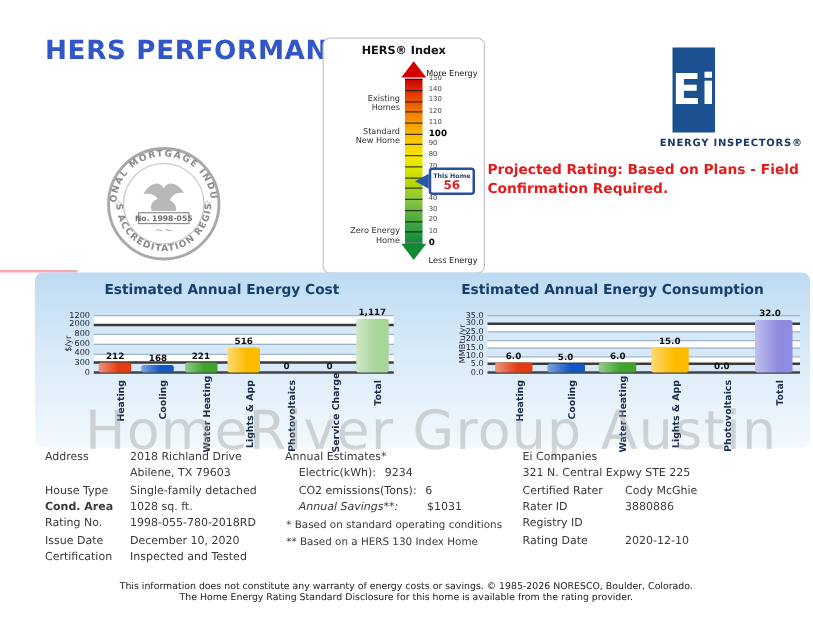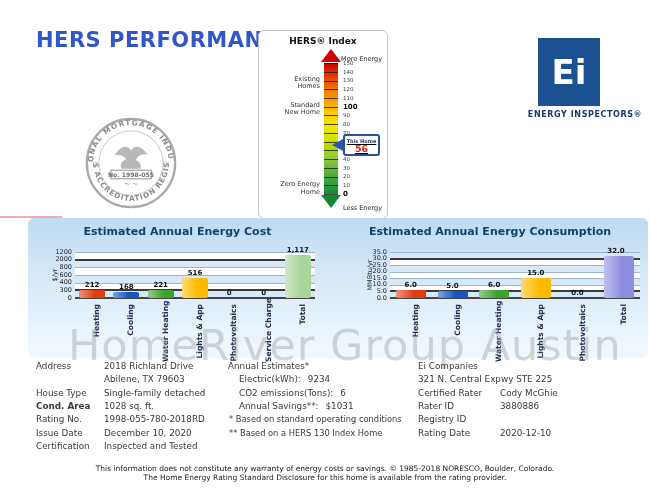--- a/index.html
+++ b/index.html
@@ -4,21 +4,21 @@
 <style>
   html,body{margin:0;padding:0;background:#fff;}
   .page{position:relative;width:650px;height:504px;background:#ffffff;overflow:hidden;
         font-family:"DejaVu Sans","Liberation Sans",sans-serif;}
   .abs{position:absolute;}
 
   
   .page-title{left:36px;top:28px;font-size:21px;font-weight:bold;color:#3056c8;letter-spacing:.5px;}
   .cert-title{left:390px;top:34px;font-size:21px;font-weight:bold;color:#3056c8;line-height:26px;}
   .projected{left:390px;top:128px;width:258px;font-size:11px;font-weight:bold;color:#e31b1b;line-height:15px;}
-  .ei-logo{left:538px;top:38px;width:62px;height:68px;background:#1b5091;color:#fff;
+  .ei-logo{left:538px;top:38px;width:34px;height:68px;background:#1b5091;color:#fff;
            display:flex;align-items:center;justify-content:center;font-size:34px;font-weight:bold;}
   .ei-caption{left:518px;top:110px;width:134px;text-align:center;font-size:8px;font-weight:bold;
               color:#1b3a68;letter-spacing:.6px;}
 
   
   .gauge{left:258px;top:30px;width:128px;height:187px;background:#fff;border:1px solid #c5c5c5;border-radius:6px;}
   .gauge-title{position:absolute;left:0;top:5px;width:100%;text-align:center;font-size:9px;font-weight:bold;color:#111;}
   .gauge-more{position:absolute;right:5px;top:24px;font-size:6.5px;color:#222;}
   .gauge-less{position:absolute;right:5px;bottom:6px;font-size:6.5px;color:#222;}
   .gauge-bar{position:absolute;left:65px;top:32px;width:14px;height:131px;
@@ -137,29 +137,30 @@
         <div class="gtick" style="left: 65px; top: 163px; width: 14px;"></div>
         <div class="gticklabel bold" style="left: 84px; top: 159px;">0</div>
         <div class="gside" style="left: 1px; top: 44.6px; width: 60px;">Existing
 Homes</div>
         <div class="gside" style="left: 1px; top: 70.8px; width: 60px;">Standard
 New Home</div>
         <div class="gside" style="left: 1px; top: 150.3px; width: 60px;">Zero Energy
 Home</div>
       </div>
     <div class="pointer-arrow" id="pointer-arrow" style="top: 108.1px;"></div>
-    <div class="pointer" id="pointer" style="top: 103.1px; text-decoration: underline;">
+    <div class="pointer" id="pointer" style="top: 103.1px;">
       <div class="ph">This Home</div>
       <div class="pv">56</div>
     </div>
     <div class="gauge-less">Less Energy</div>
   </div>
 
   <div class="abs ei-logo">Ei</div>
   <div class="abs ei-caption">ENERGY INSPECTORS®</div>
+  <div class="abs projected">Projected Rating: Based on Plans - Field Confirmation Required.</div>
 
   <div class="abs artifact-line"></div>
 
   <div class="abs panel"></div>
   <div class="chart" id="chart-0" style="position: absolute; left: 35px; top: 222px; width: 285px; height: 134px;">
     <div class="chart-title">Estimated Annual Energy Cost</div>
   <div class="band" style="left: 40px; top: 68.3px; width: 240px; height: 7.7px; background: rgb(215, 233, 248);"></div>
       <div class="band" style="left: 40px; top: 60.7px; width: 240px; height: 7.7px; background: rgb(255, 255, 255);"></div>
       <div class="band" style="left: 40px; top: 53px; width: 240px; height: 7.7px; background: rgb(215, 233, 248);"></div>
       <div class="band" style="left: 40px; top: 45.3px; width: 240px; height: 7.7px; background: rgb(255, 255, 255);"></div>
@@ -257,21 +258,21 @@
       <div class="abs drow" style="left: 36px; top: 427.5px; width: 200px;"><div class="dlabel" style="width: 66px; margin-right: 2px;">Issue Date</div><div class="dvalue">December 10, 2020</div></div>
       <div class="abs drow" style="left: 36px; top: 440.8px; width: 200px;"><div class="dlabel" style="width: 66px; margin-right: 2px;">Certification</div><div class="dvalue">Inspected and Tested</div></div>
       <div class="abs drow" style="left: 418px; top: 361px; width: 200px;"><div class="dvalue">Ei Companies</div></div>
       <div class="abs drow" style="left: 418px; top: 374.3px; width: 200px;"><div class="dvalue">321 N. Central Expwy STE 225</div></div>
       <div class="abs drow" style="left: 418px; top: 387.6px; width: 200px;"><div class="dlabel" style="width: 78px; margin-right: 4px;">Certified Rater</div><div class="dvalue">Cody McGhie</div></div>
       <div class="abs drow" style="left: 418px; top: 400.9px; width: 200px;"><div class="dlabel" style="width: 78px; margin-right: 4px;">Rater ID</div><div class="dvalue">3880886</div></div>
       <div class="abs drow" style="left: 418px; top: 414.2px; width: 200px;"><div class="dlabel" style="width: 78px; margin-right: 4px;">Registry ID</div><div class="dvalue"></div></div>
       <div class="abs drow" style="left: 418px; top: 427.5px; width: 200px;"><div class="dlabel" style="width: 78px; margin-right: 4px;">Rating Date</div><div class="dvalue">2020-12-10</div></div>
       <div class="abs drow" style="left: 239px; top: 374.3px; width: 190px;"><div class="dlabel" style="margin-right: 7px;">Electric(kWh):</div><div class="dvalue">9234</div></div>
       <div class="abs drow" style="left: 239px; top: 387.6px; width: 190px;"><div class="dlabel" style="margin-right: 7px;">CO2 emissions(Tons):</div><div class="dvalue">6</div></div>
-      <div class="abs drow" style="left: 239px; top: 400.9px; width: 190px;"><div class="dlabel" style="margin-right: 7px;">Annual Savings**:</div><div class="dvalue">$1031</div></div>
+      <div class="abs drow" style="left: 239px; top: 400.9px; width: 190px;"><div class="dlabel" style="margin-right: 23px; font-style: italic;">Annual Savings**:</div><div class="dvalue">$1031</div></div>
       <div class="footnote" style="left: 229px; top: 414.2px;">* Based on standard operating conditions</div>
       <div class="footnote" style="left: 229px; top: 427.5px;">** Based on a HERS 130 Index Home</div>
     </div>
 
-  <div class="abs foot-1">This information does not constitute any warranty of energy costs or savings. © 1985-2018 NORESCO, Boulder, Colorado.</div>
+  <div class="abs foot-1">This information does not constitute any warranty of energy costs or savings. © 1985-2026 NORESCO, Boulder, Colorado.</div>
   <div class="abs foot-2">The Home Energy Rating Standard Disclosure for this home is available from the rating provider.</div>
 
 </div>
 
 </body></html>

